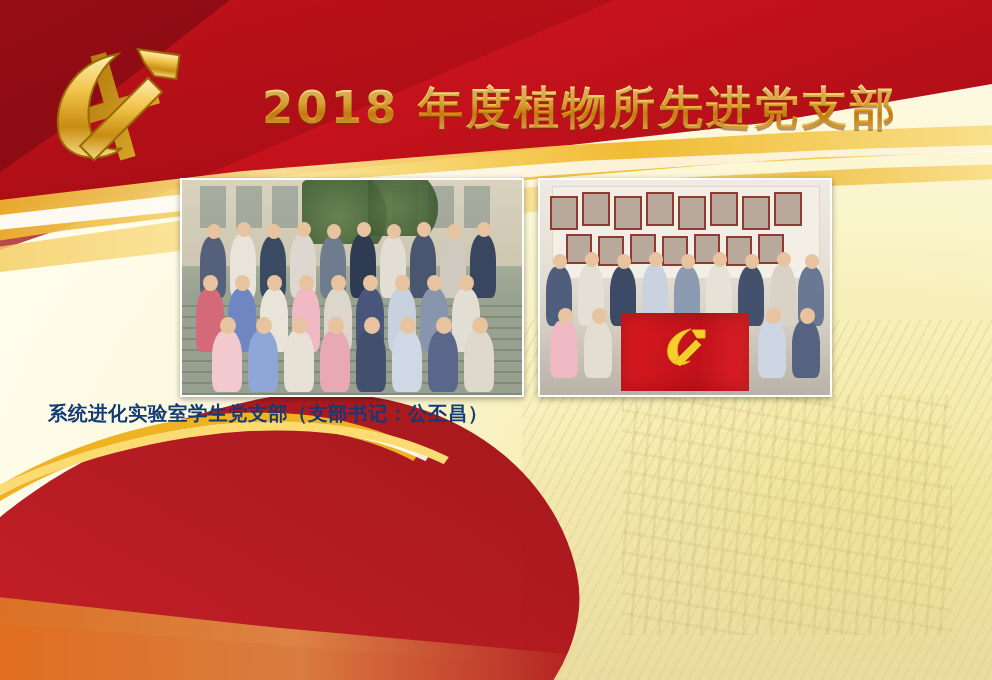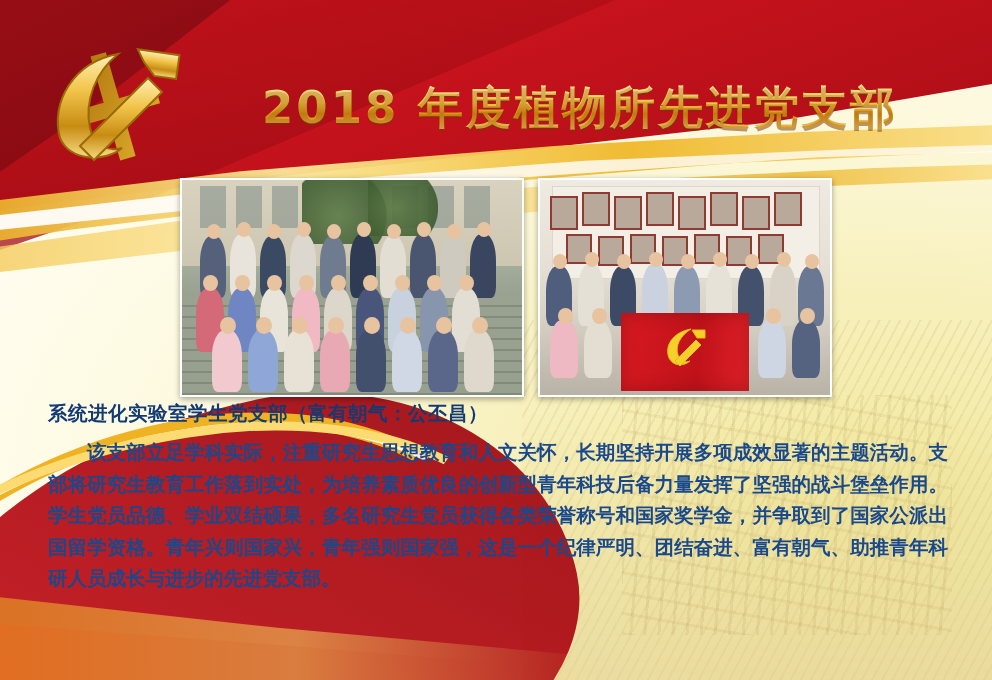--- a/index.html
+++ b/index.html
@@ -488,17 +488,16 @@
             <path d="M6 32 C1 20, 10 6, 28 3 C17 10, 12 20, 15 29 C17 35, 22 37, 27 35 C20 41, 10 40, 6 32 Z"></path>
             <path d="M12 35 L33 14 L38 19 L17 40 Z"></path>
             <path d="M29 4 L42 4 L42 12 L34 12 Z"></path>
           </g>
         </svg>
       </div>
     </div>
   </div>
 
   <div class="textblock">
-    <p class="tb-heading">系统进化实验室学生党支部（富有朝气：公丕昌）</p>
-    <p class="tb-body">该支部立足学科实际，注重研究生思想教育和人文关怀，长期坚持开展多项成效显著的主题活动。支部将研究生教育工作落到实处，为培养素质优良的创新型青年科技后备力量发挥了坚强的战斗堡垒作用。学生党员品德、学业双结硕果，多名研究生党员获得各类荣誉称号和国家奖学金，并争取到了国家公派出国留学资格。青年兴则国家兴，青年强则国家强，这是一个纪律严明、团结奋进、富有朝气、助推青年科研人员成长与进步的先进党支部。</p>
+    <p class="tb-heading">系统进化实验室学生党支部（支部书记：公丕昌）</p>
   </div>
 
 </div>
 
 </body></html>

